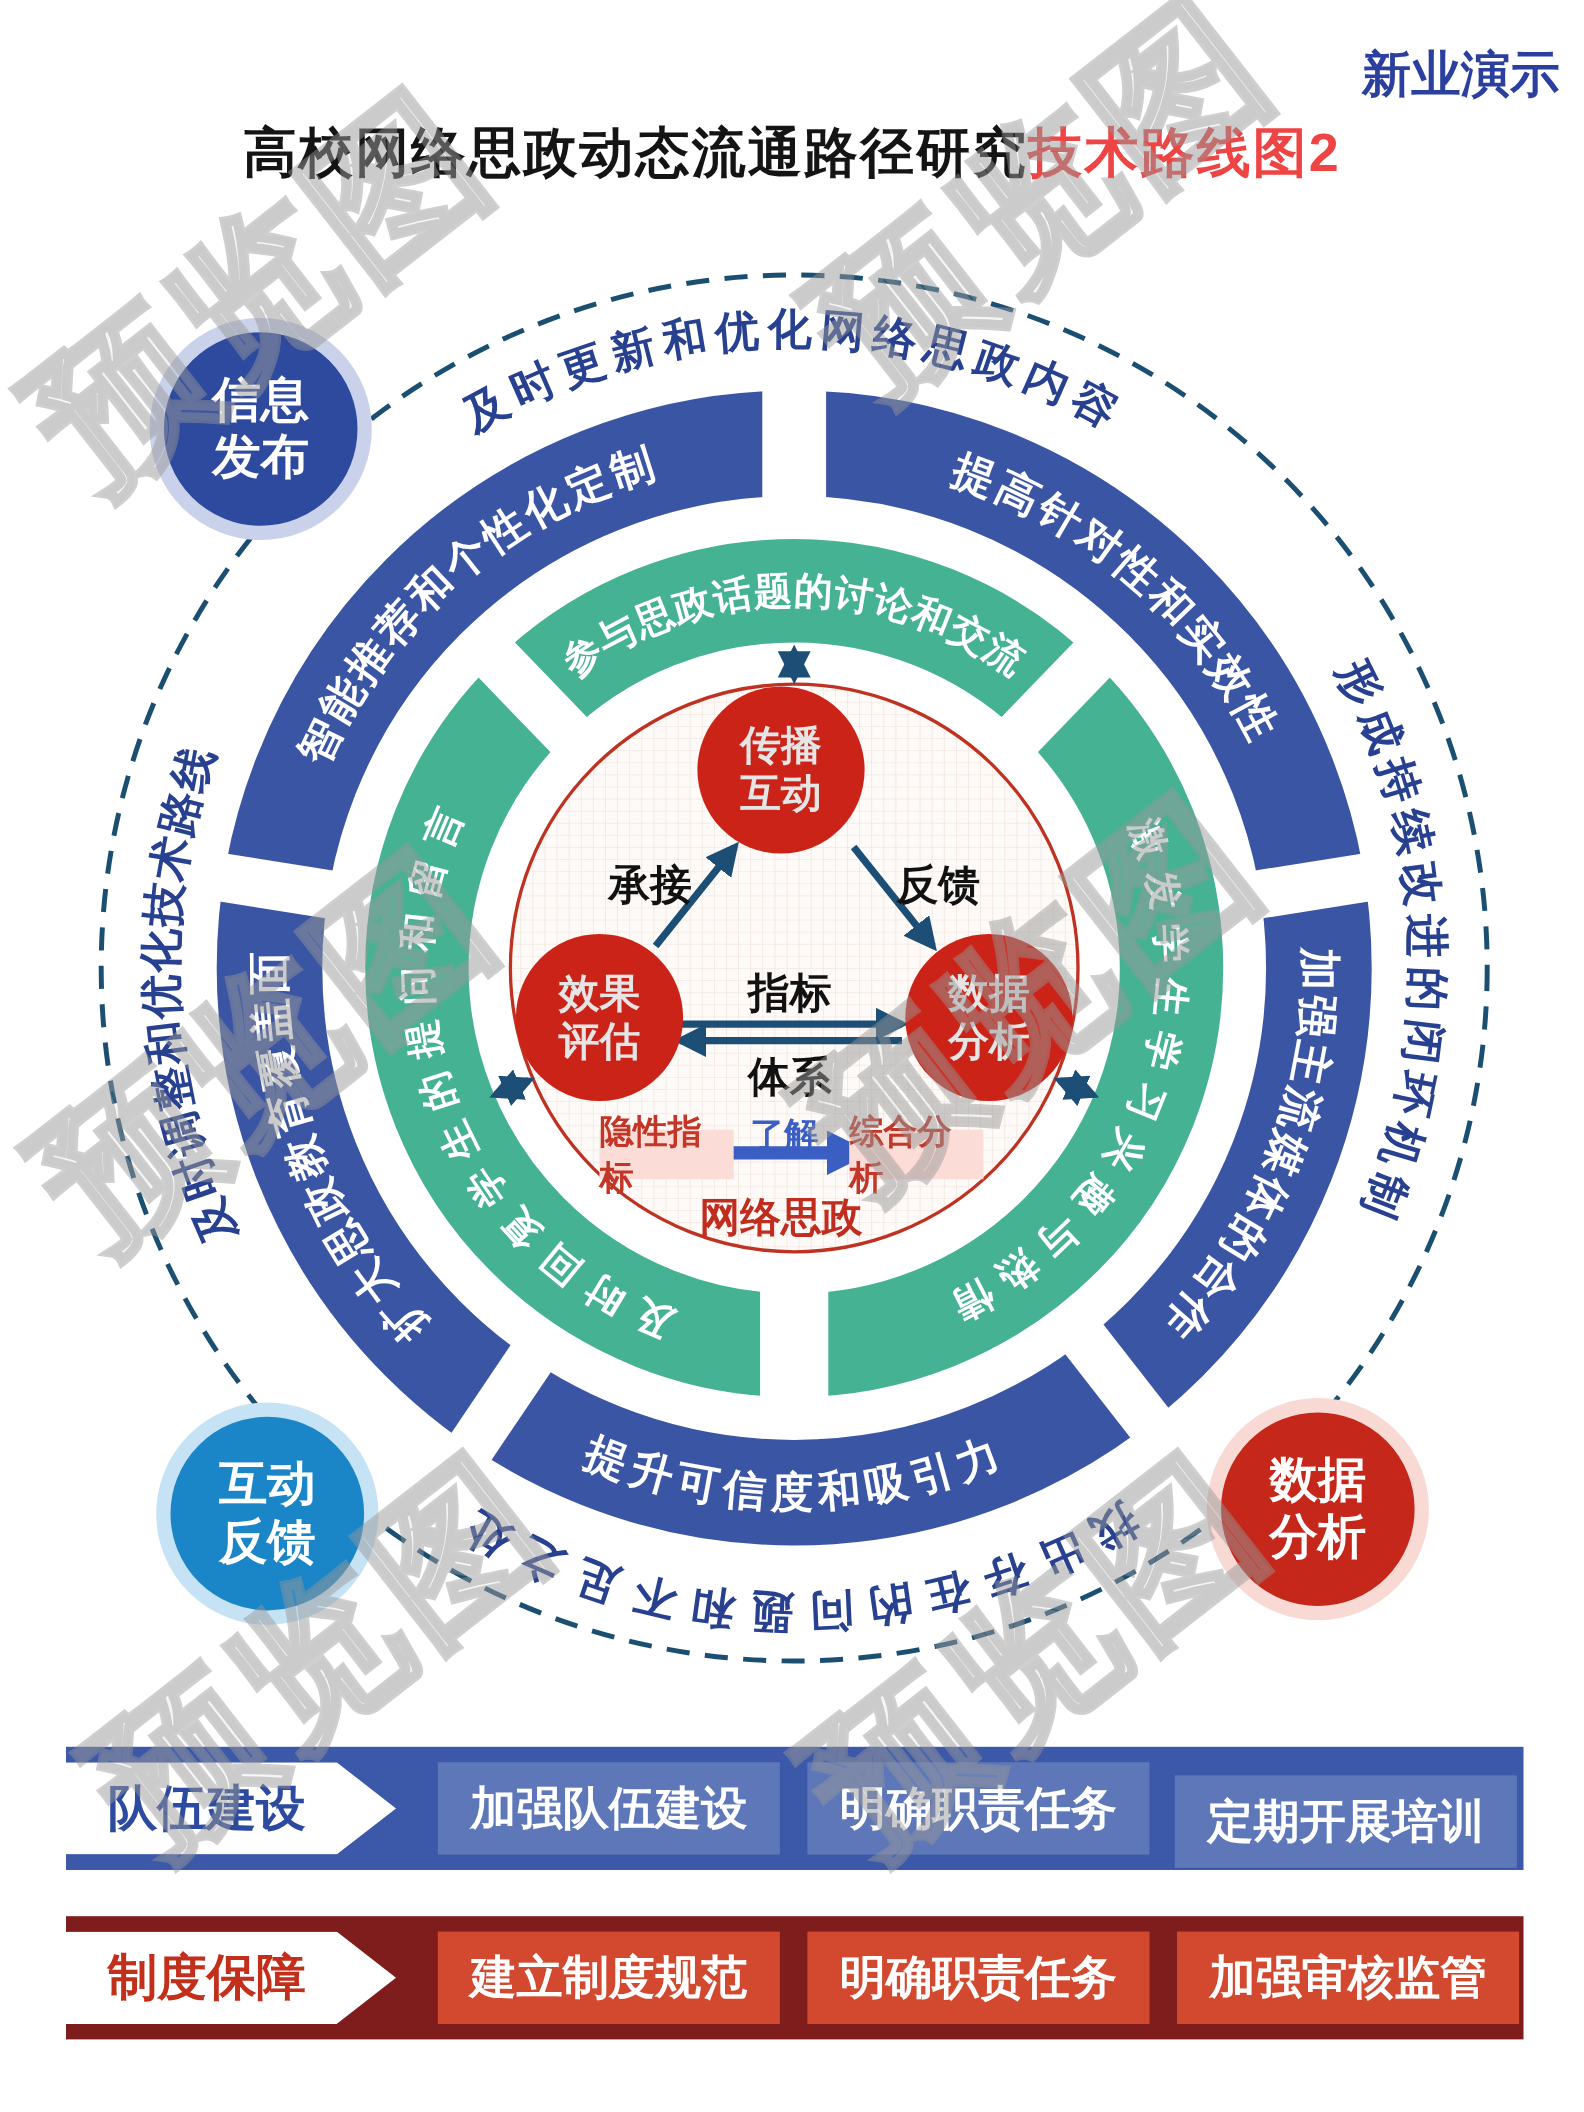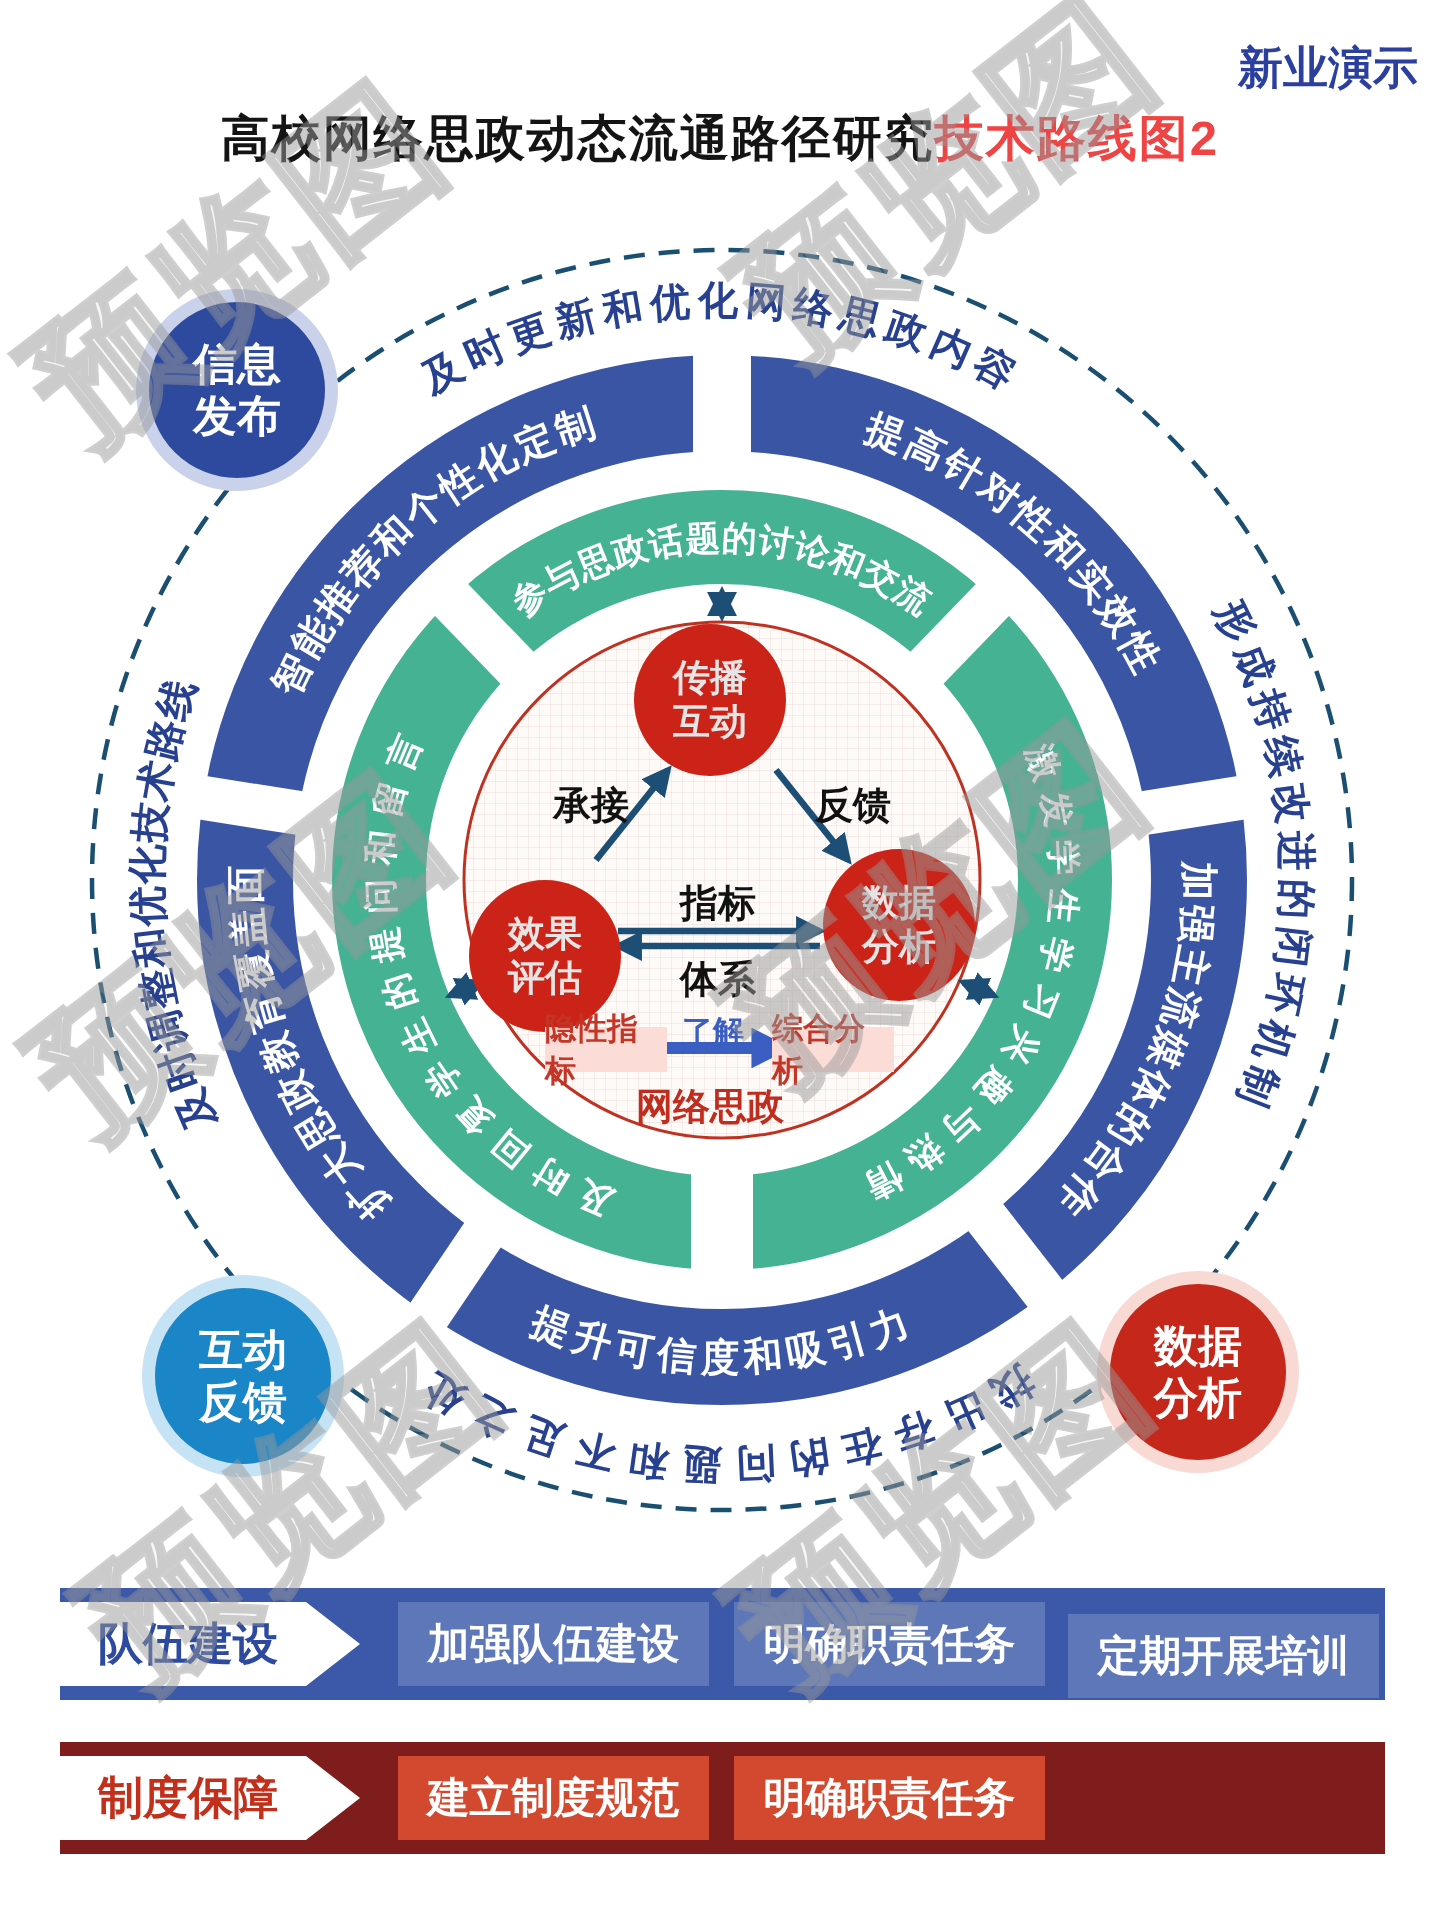--- a/index.html
+++ b/index.html
@@ -121,21 +121,21 @@
       <line x1="963.3" y1="982.4" x2="993.7" y2="995.3" marker-start="url(#ah)" marker-end="url(#ah)"></line>
       <line x1="480.7" y1="982.4" x2="450.3" y2="995.3" marker-start="url(#ah)" marker-end="url(#ah)"></line>
     </g>
     <line x1="636" y1="1048" x2="780" y2="1048" stroke="#3a5ec1" stroke-width="12" marker-start="url(#ahb)" marker-end="url(#ahb)"></line>
   </svg>
 
   <div class="node" style="left:634px;top:624px;">
     <span>传播</span>
       <span>互动</span>
   </div>
-  <div class="node" style="left:469px;top:880px;">
+  <div class="node" style="left:469px;top:849px;">
     <span>效果</span>
       <span>评估</span>
   </div>
   <div class="node" style="left:823px;top:849px;">
     <span>数据</span>
       <span>分析</span>
   </div>
 
   <div class="lbl" style="left:591px;top:805px;">承接</div>
   <div class="lbl" style="left:853px;top:805px;">反馈</div>
@@ -163,20 +163,21 @@
     <div class="chev blue-t">队伍建设</div>
     <div class="bitem blue-b" style="left:338px;">加强队伍建设</div>
     <div class="bitem blue-b" style="left:674px;">明确职责任务</div>
     <div class="bitem blue-b" style="left:1008px;margin-top:12px;">定期开展培训</div>
   </div>
 
   <div class="banner red" style="top:1742px;">
     <div class="chev red-t">制度保障</div>
     <div class="bitem red-b" style="left:338px;">建立制度规范</div>
     <div class="bitem red-b" style="left:674px;">明确职责任务</div>
+    <div class="bitem red-b" style="left:1010px;">加强审核监管</div>
   </div>
 
   <div class="wm" style="left:5px;top:165px;">预览图</div>
   <div class="wm" style="left:715px;top:80px;">预览图</div>
   <div class="wm" style="left:10px;top:855px;">预览图</div>
   <div class="wm" style="left:705px;top:805px;">预览图</div>
   <div class="wm" style="left:60px;top:1405px;">预览图</div>
   <div class="wm" style="left:710px;top:1405px;">预览图</div>
 
 </div>

